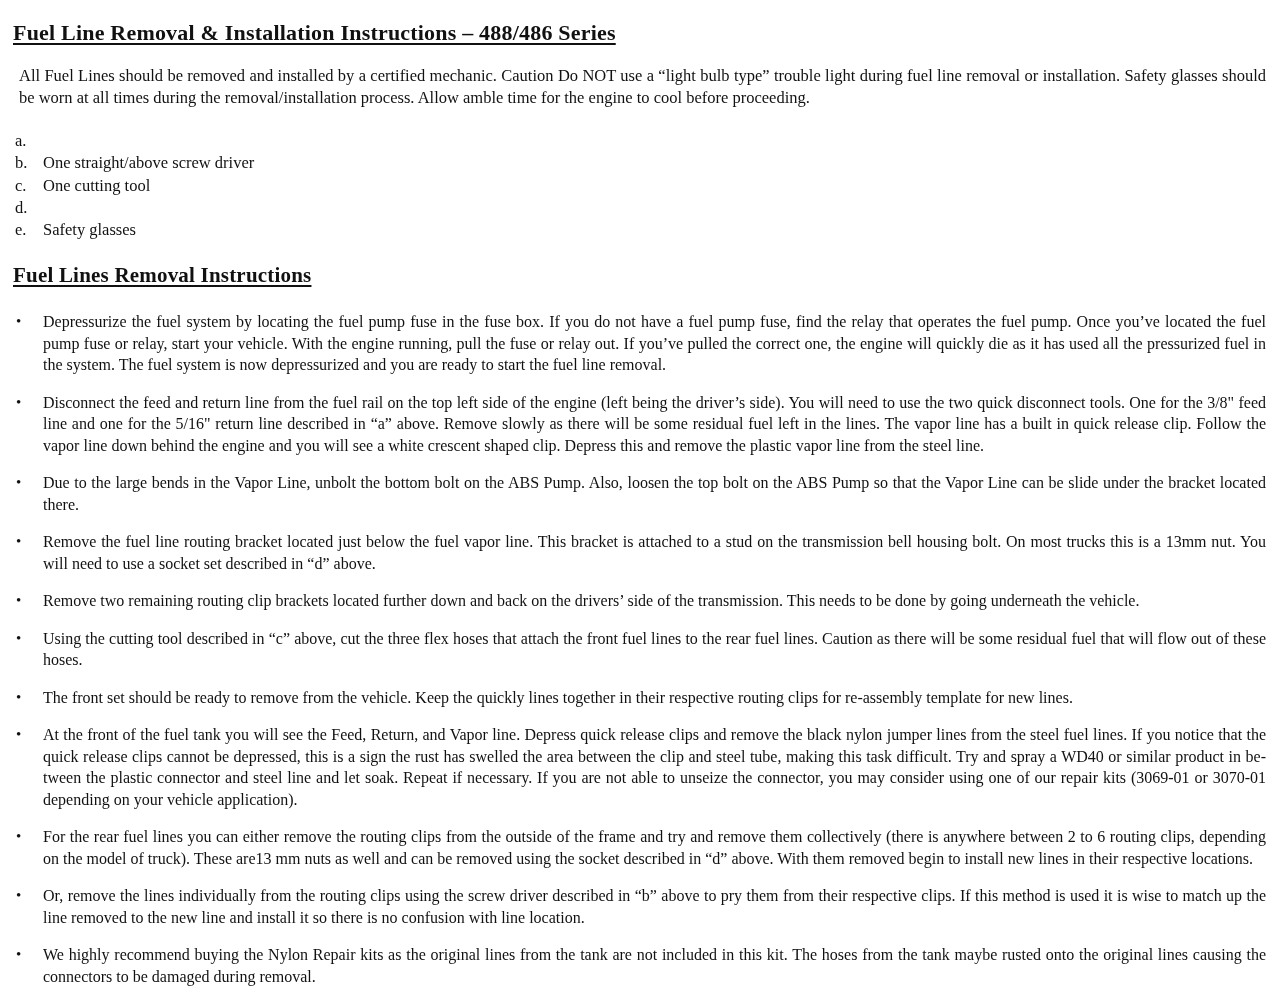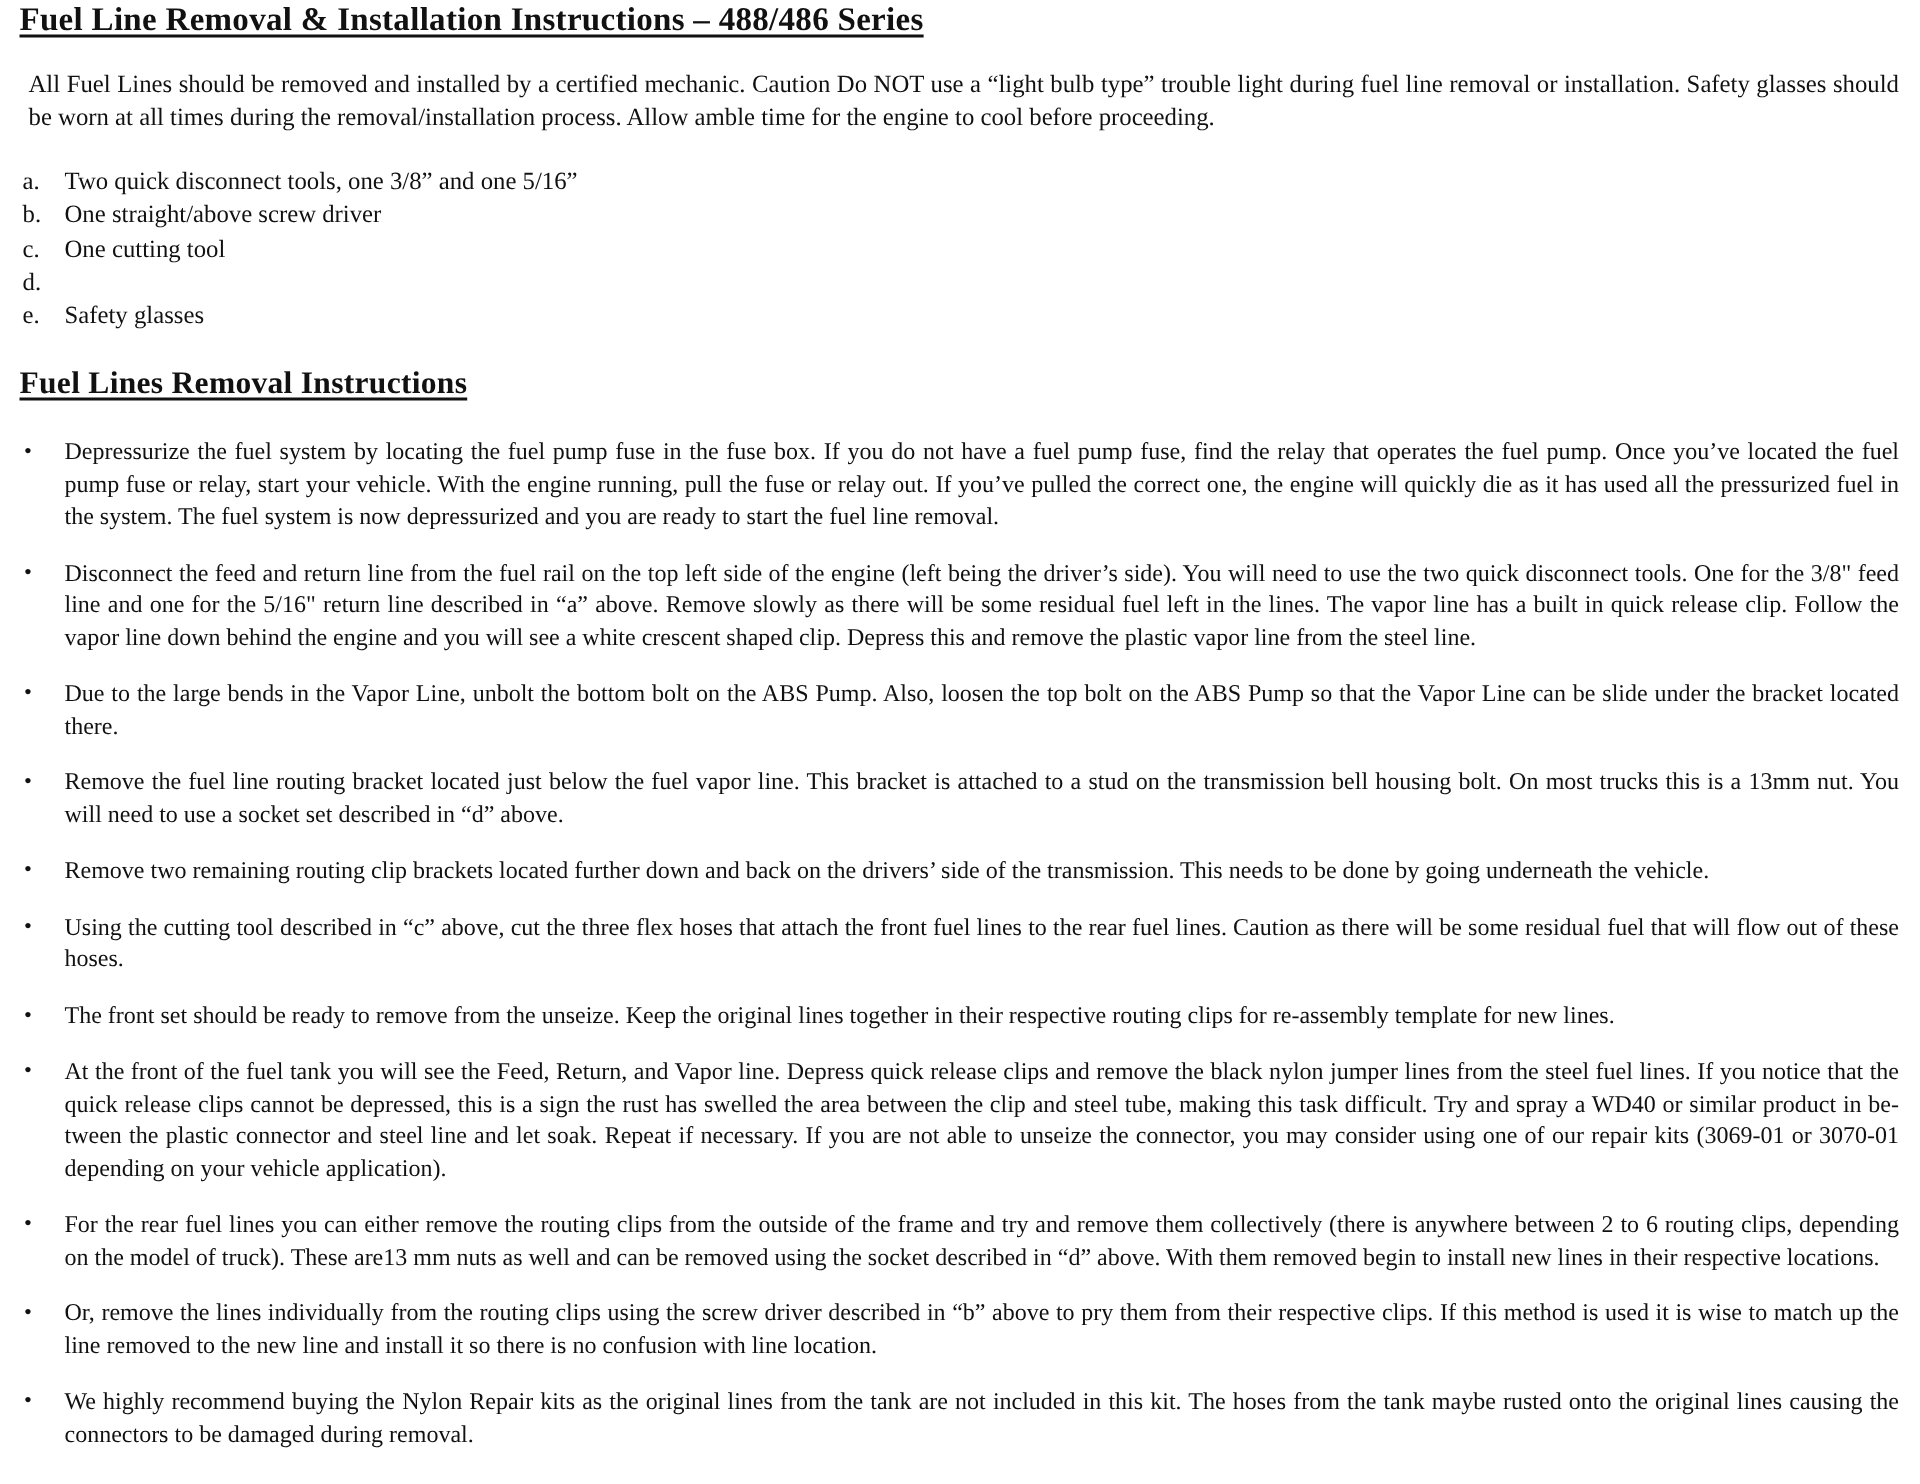--- a/index.html
+++ b/index.html
@@ -7,21 +7,21 @@
     padding: 0;
     background: #ffffff;
   }
   .page {
     width: 1280px;
     height: 989px;
     box-sizing: border-box;
     background: #ffffff;
     color: #111111;
     font-family: "Liberation Serif", "DejaVu Serif", serif;
-    padding: 0 14px 0 13px;
+    padding: 20px 14px 0 13px;
     overflow: hidden;
   }
   .doc-title {
     font-size: 22px;
     font-weight: bold;
     margin: 0 0 19px 0;
     text-decoration: underline;
     text-decoration-thickness: 2px;
     text-underline-offset: 3px;
     letter-spacing: 0.2px;
@@ -83,21 +83,20 @@
 
 <div class="page">
   <h1 class="doc-title">Fuel Line Removal &amp; Installation Instructions – 488/486 Series</h1>
 
   <p class="para">All Fuel Lines should be removed and installed by a certified mechanic. Caution Do NOT use a “light bulb type” trouble light during fuel line removal or installation. Safety glasses should be worn at all times during the removal/installation process. Allow amble time for the engine to cool before proceeding.</p>
 
 
   <div class="tools-list">
       <div class="tool-row">
         <span class="marker">a.</span>
-        <span class="tool-text">Two quick disconnect tools, one 3/8” and one 5/16”</span>
       </div>
       <div class="tool-row">
         <span class="marker">b.</span>
         <span class="tool-text">One straight/above screw driver</span>
       </div>
       <div class="tool-row">
         <span class="marker">c.</span>
         <span class="tool-text">One cutting tool</span>
       </div>
       <div class="tool-row">
@@ -131,21 +130,21 @@
       <div class="step-row">
         <span class="bullet">•</span>
         <span class="step-text">Remove two remaining routing clip brackets located further down and back on the drivers’ side of the transmission. This needs to be done by going underneath the vehicle.</span>
       </div>
       <div class="step-row">
         <span class="bullet">•</span>
         <span class="step-text">Using the cutting tool described in “c” above, cut the three flex hoses that attach the front fuel lines to the rear fuel lines. Caution as there will be some residual fuel that will flow out of these hoses.</span>
       </div>
       <div class="step-row">
         <span class="bullet">•</span>
-        <span class="step-text">The front set should be ready to remove from the unseize. Keep the original lines together in their respective routing clips for re-assembly template for new lines.</span>
+        <span class="step-text">The front set should be ready to remove from the vehicle. Keep the quickly lines together in their respective routing clips for re-assembly template for new lines.</span>
       </div>
       <div class="step-row">
         <span class="bullet">•</span>
         <span class="step-text">At the front of the fuel tank you will see the Feed, Return, and Vapor line. Depress quick release clips and remove the black nylon jumper lines from the steel fuel lines. If you notice that the quick release clips cannot be depressed, this is a sign the rust has swelled the area between the clip and steel tube, making this task difficult. Try and spray a WD40 or similar product in be-tween the plastic connector and steel line and let soak. Repeat if necessary. If you are not able to unseize the connector, you may consider using one of our repair kits (3069-01 or 3070-01 depending on your vehicle application).</span>
       </div>
       <div class="step-row">
         <span class="bullet">•</span>
         <span class="step-text">For the rear fuel lines you can either remove the routing clips from the outside of the frame and try and remove them collectively (there is anywhere between 2 to 6 routing clips, depending on the model of truck). These are13 mm nuts as well and can be removed using the socket described in “d” above. With them removed begin to install new lines in their respective locations.</span>
       </div>
       <div class="step-row">

